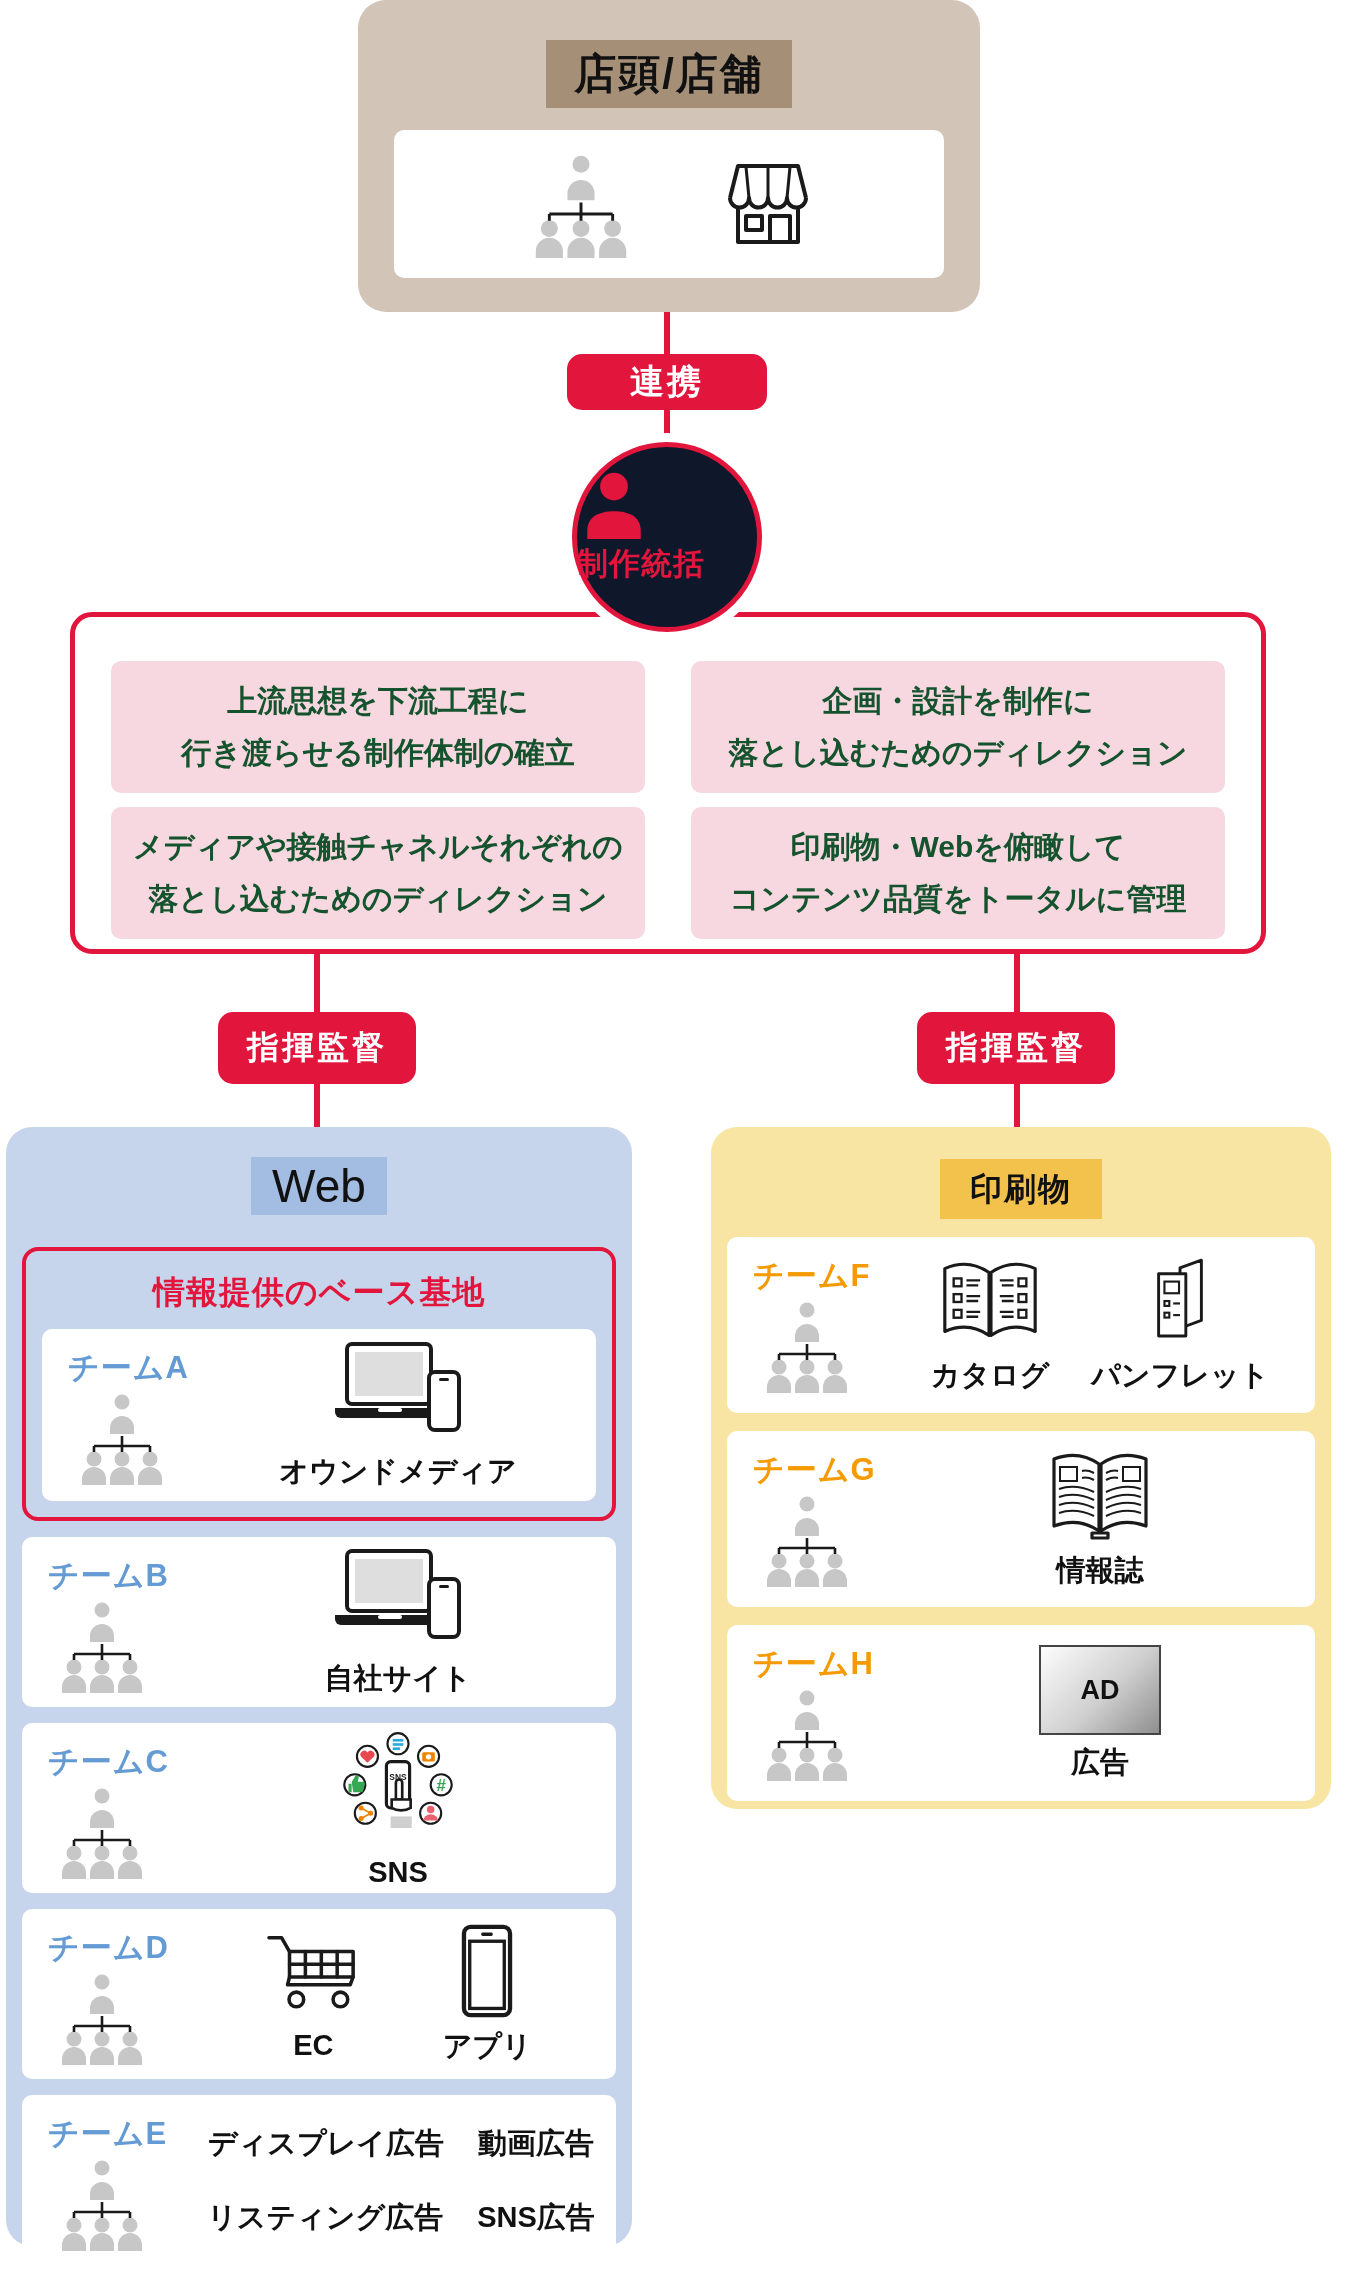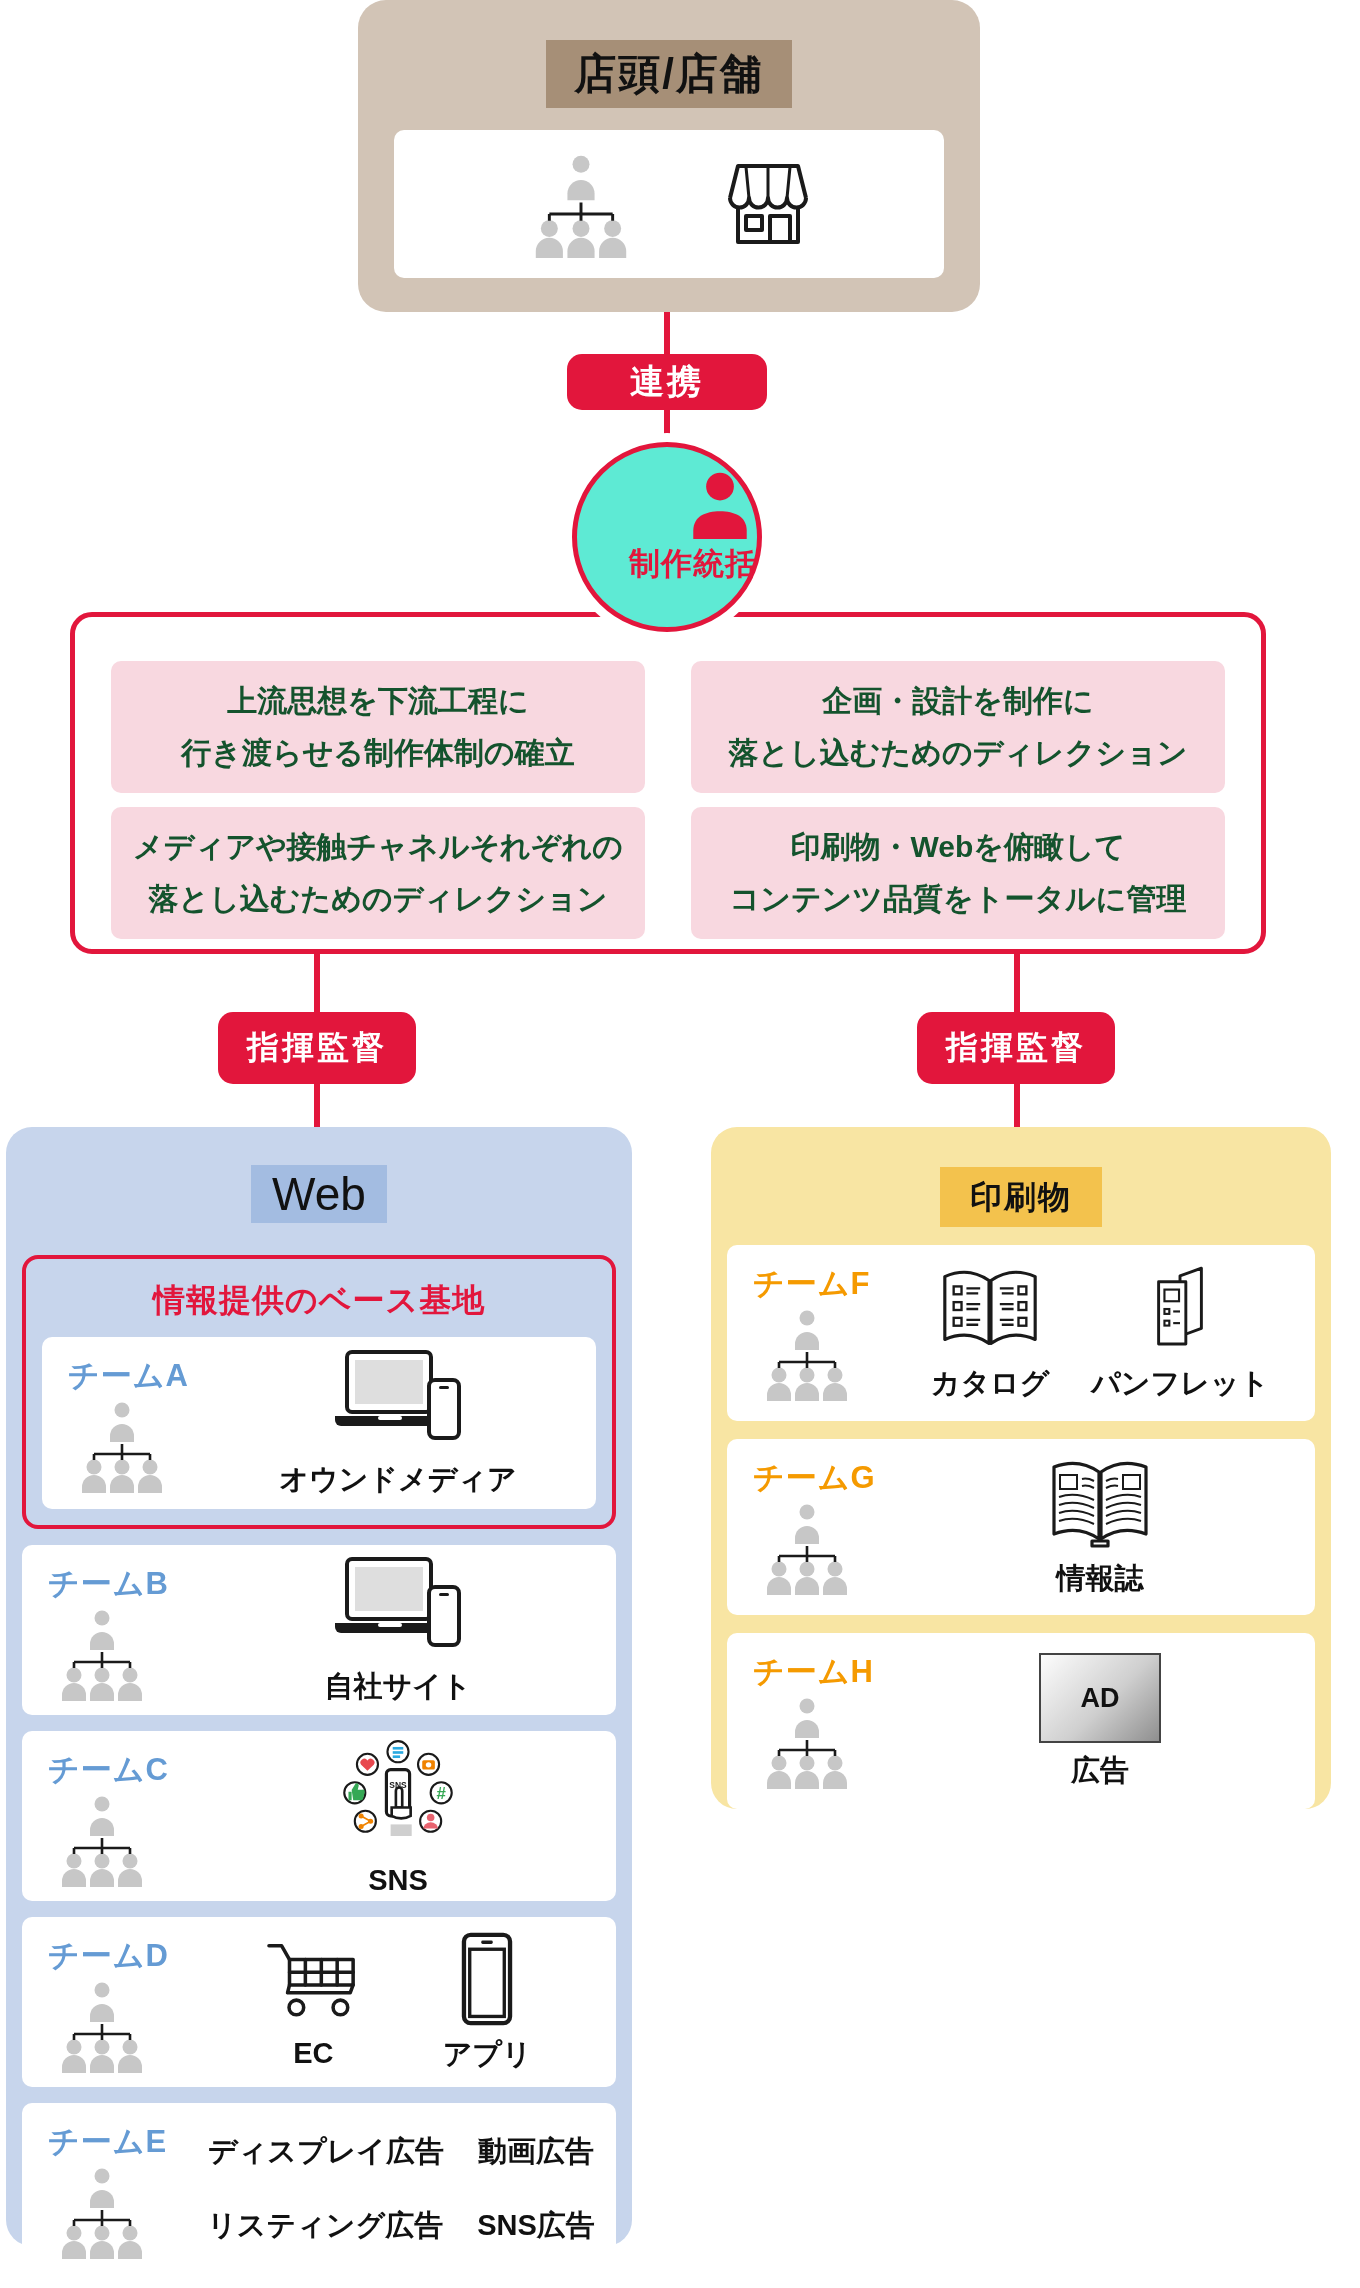--- a/index.html
+++ b/index.html
@@ -22,34 +22,34 @@
 
   
   .badge{position:absolute;background:#e2163c;color:#fff;font-weight:bold;border-radius:15px;
     display:flex;align-items:center;justify-content:center;letter-spacing:3px;}
   .badge-link{left:567px;top:354px;width:200px;height:56px;font-size:34px;}
   .badge-direct-left{left:218px;top:1012px;width:198px;height:72px;font-size:32px;}
   .badge-direct-right{left:917px;top:1012px;width:198px;height:72px;font-size:32px;}
 
   
   .sup-circle{position:absolute;left:572px;top:442px;width:190px;height:190px;border-radius:50%;
-    background:#5eead4;border:5px solid #e2163c;box-shadow:0 0 0 9px #fff;z-index:5;
-    display:flex;flex-direction:column;align-items:flex-end;justify-content:flex-start;padding-top:24px;}
+    background:#0f172a;border:5px solid #e2163c;box-shadow:0 0 0 9px #fff;z-index:5;
+    display:flex;flex-direction:column;align-items:flex-start;justify-content:flex-start;padding-top:24px;}
   .sup-label{color:#e2163c;font-size:31px;font-weight:bold;margin-top:4px;letter-spacing:1px;}
 
   
   .task-box{position:absolute;left:70px;top:612px;width:1196px;height:342px;background:#fff;
     border:5px solid #e2163c;border-radius:22px;z-index:1;
     display:grid;grid-template-columns:1fr 1fr;grid-template-rows:132px 132px;
     column-gap:46px;row-gap:14px;padding:44px 36px 0;}
   .task{background:#f8d8e0;border-radius:10px;display:flex;align-items:center;justify-content:center;
     color:#14532d;font-size:30px;font-weight:bold;text-align:center;line-height:1.72;white-space:pre-line;}
 
   
-  .panel{position:absolute;border-radius:26px;padding:8px 16px;}
+  .panel{position:absolute;border-radius:26px;padding:0 16px;}
   .panel-web{left:6px;top:1127px;width:626px;height:1119px;background:#c7d5ec;}
   .panel-print{left:711px;top:1127px;width:620px;height:682px;background:#f8e5a3;}
   .panel-label{display:block;margin:30px auto 0;text-align:center;color:#111;}
   .label-web{width:136px;height:58px;line-height:58px;background:#a3bce1;font-size:46px;font-weight:500;}
   .label-print{width:fit-content;padding:0 30px;height:60px;line-height:60px;background:#f3c24d;
     font-size:32px;font-weight:bold;letter-spacing:2px;margin-top:32px;}
 
   .base-box{margin-top:32px;border:4px solid #e2163c;border-radius:16px;padding:12px 16px 16px;}
   .base-title{color:#e2163c;font-size:32px;font-weight:bold;text-align:center;margin:8px 0 14px;letter-spacing:1px;}
 

